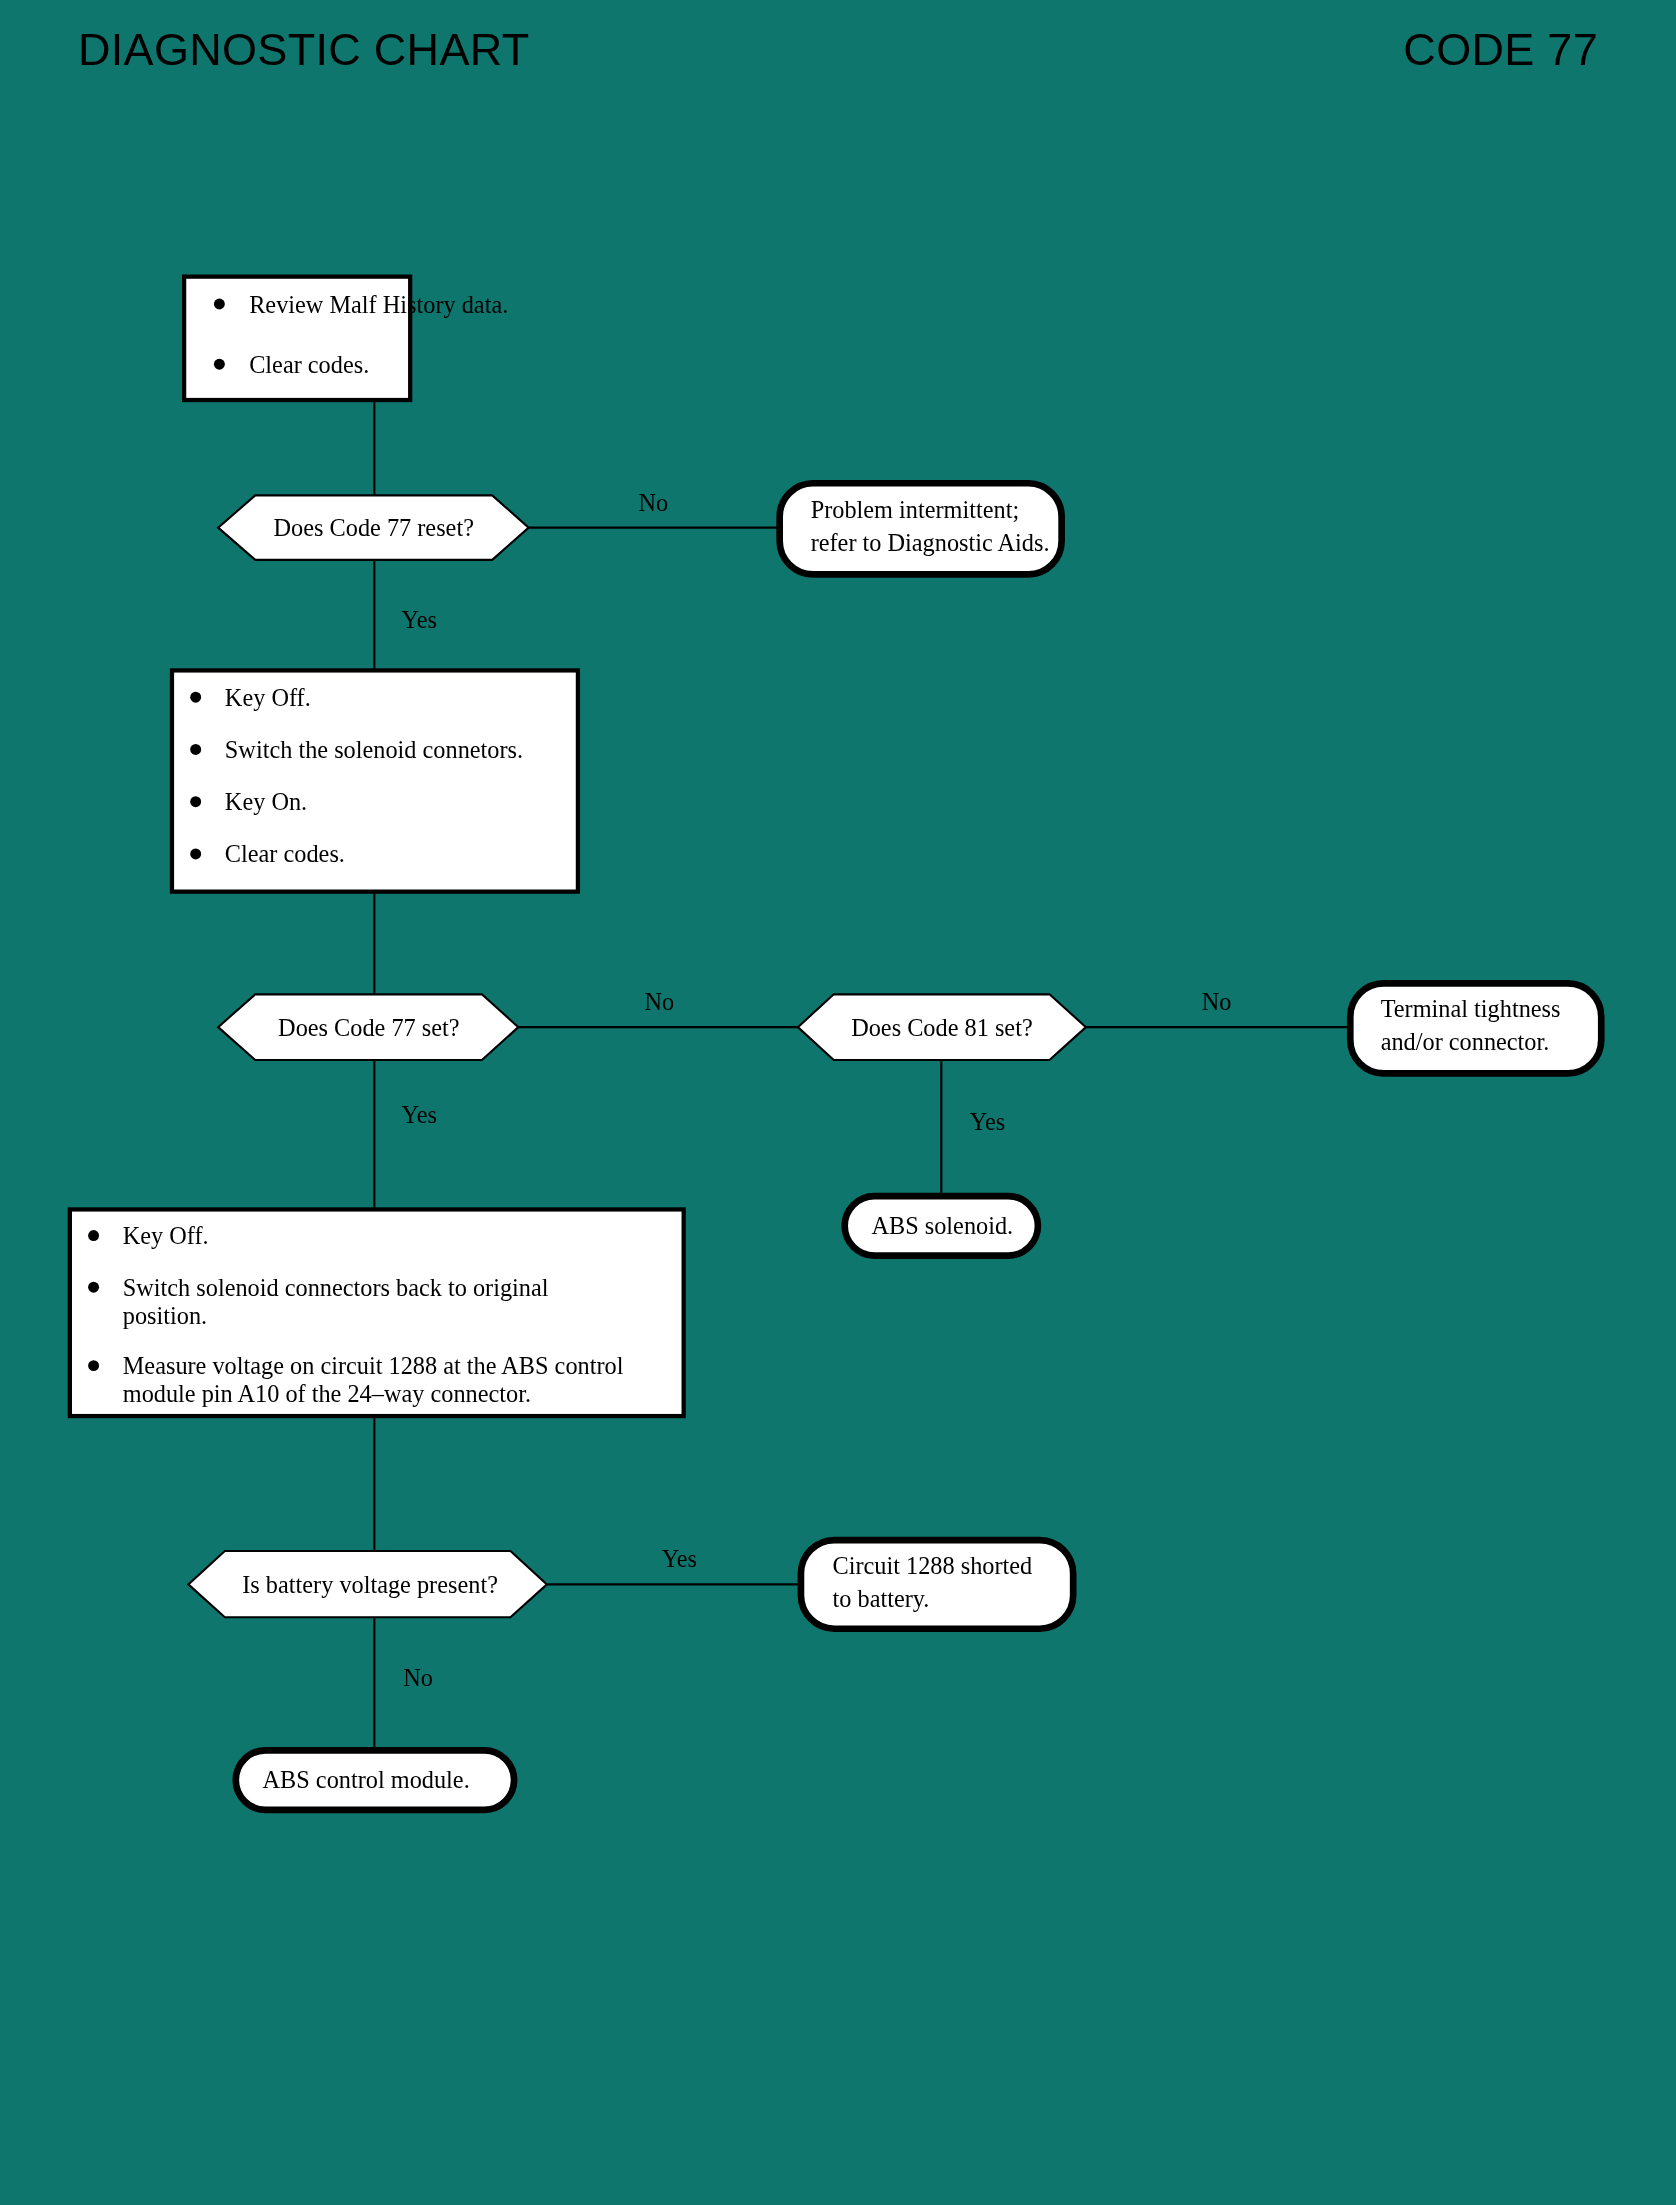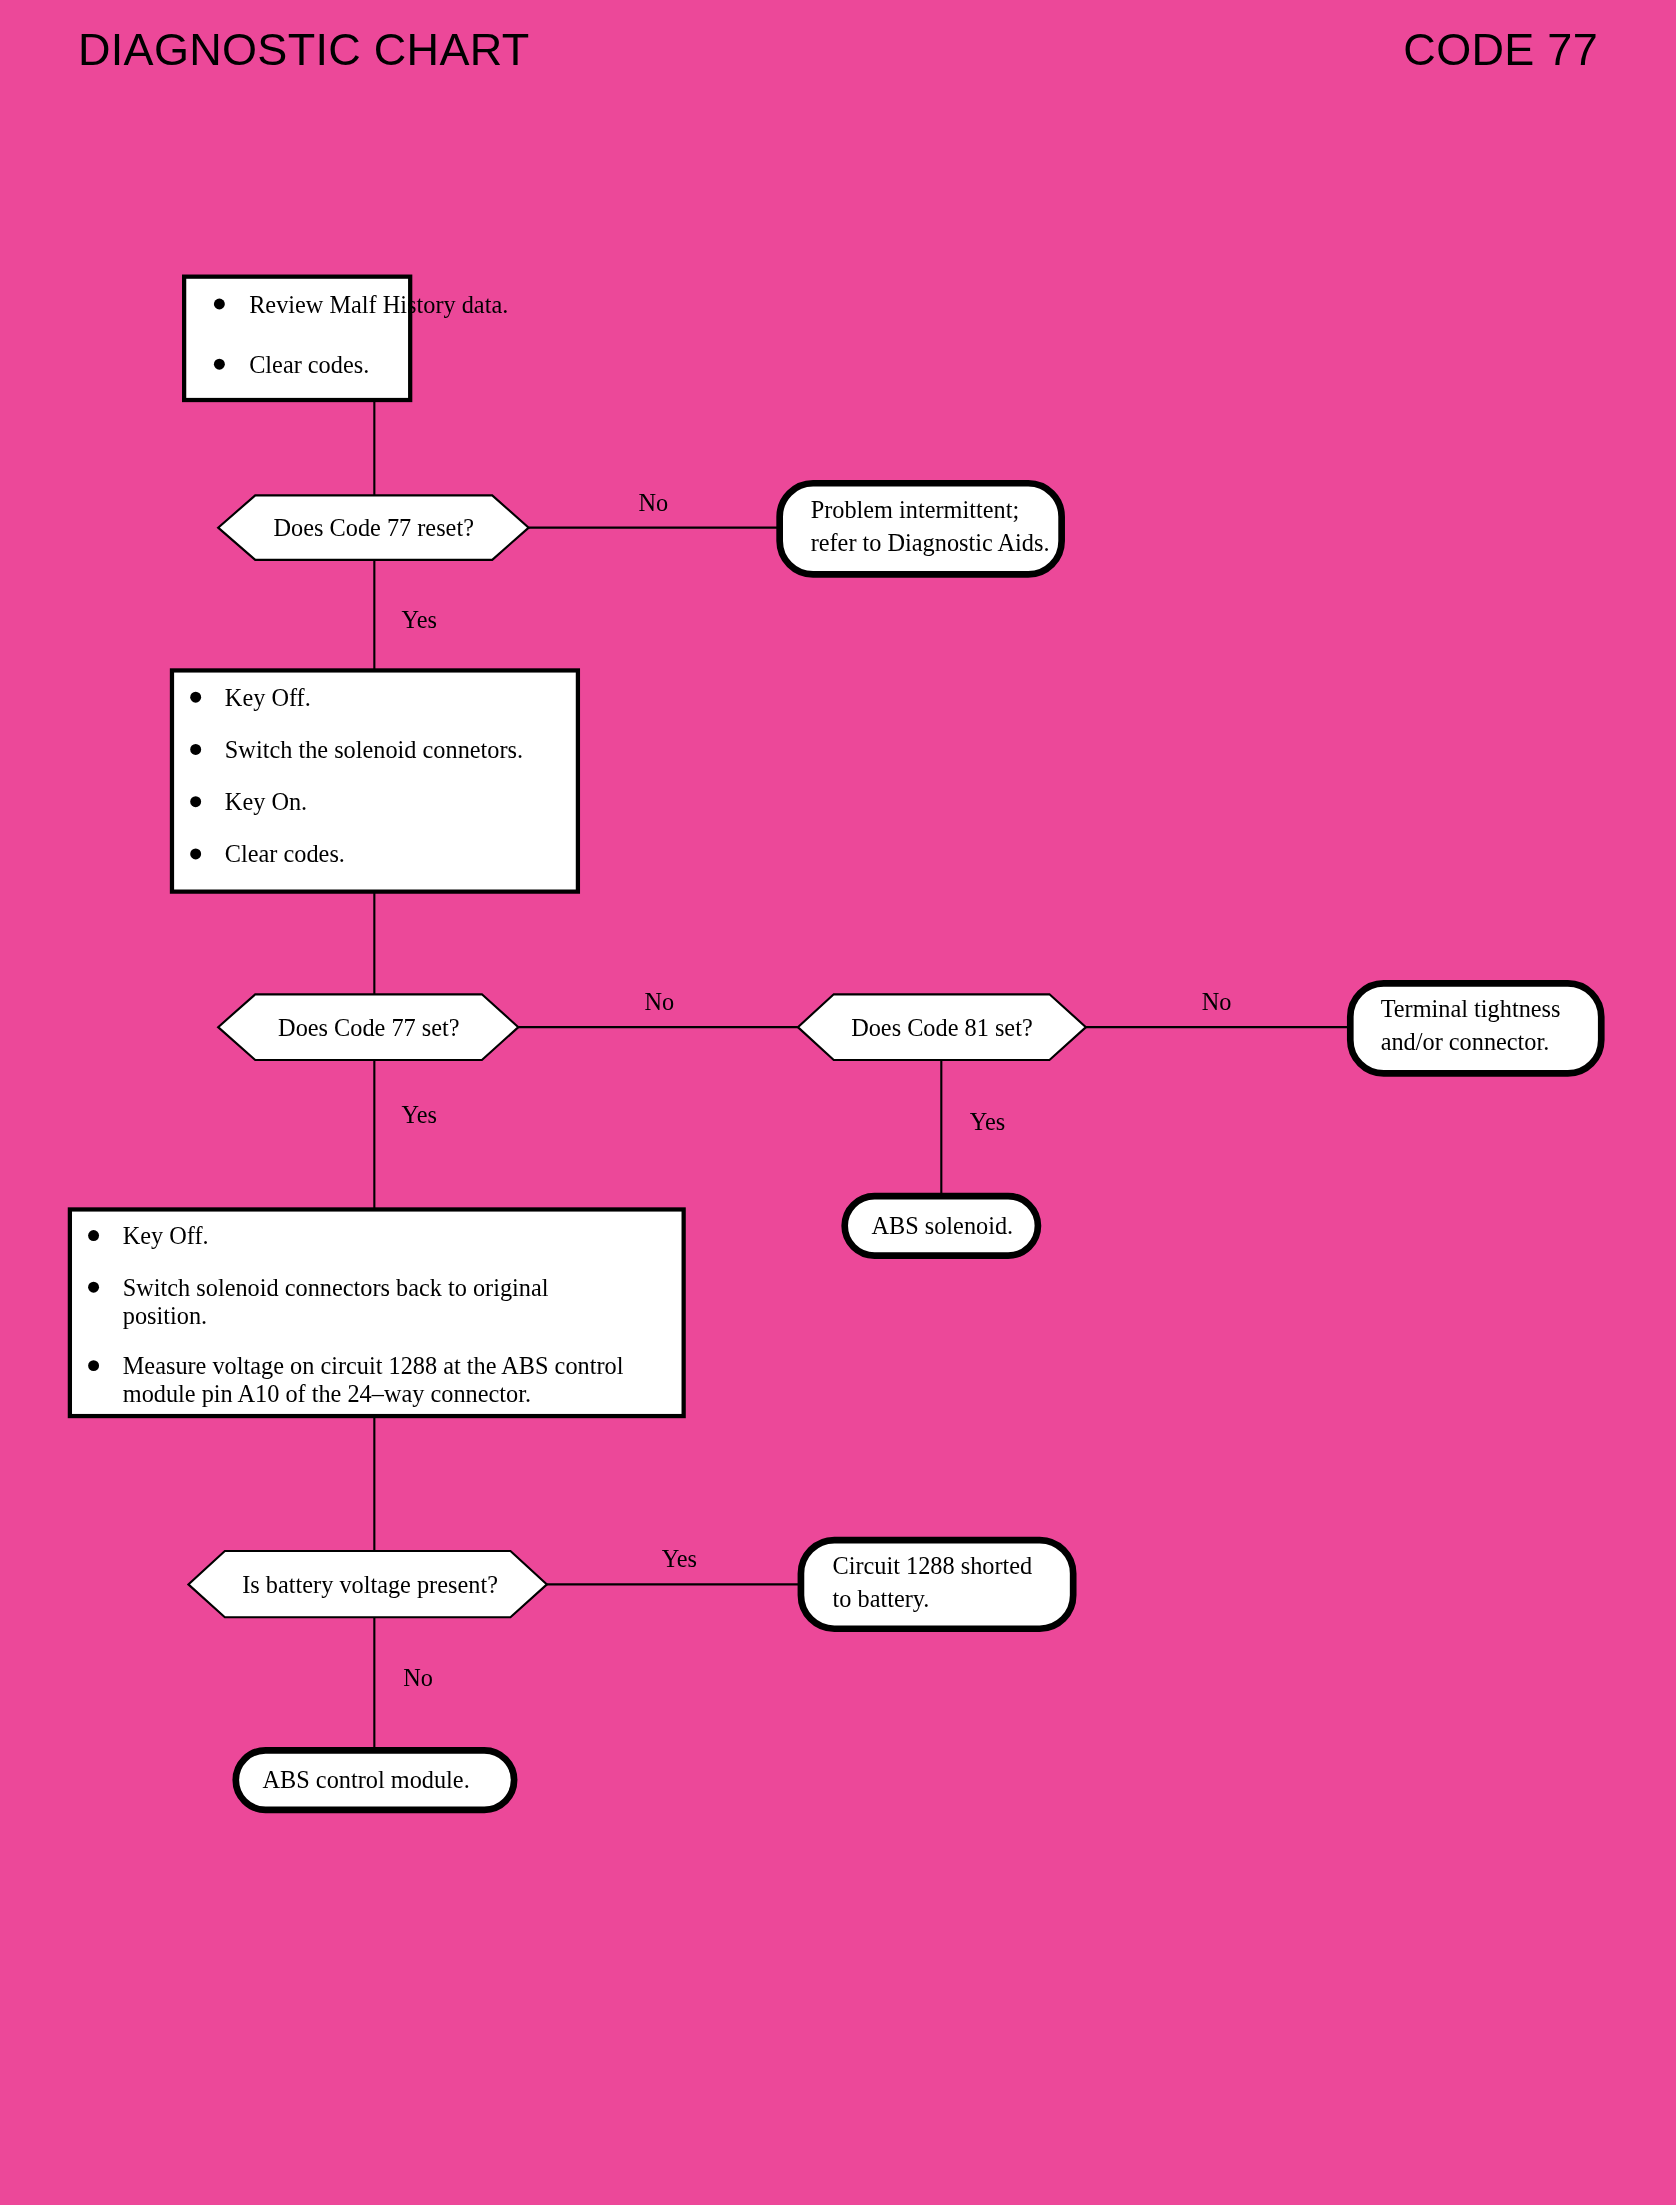--- a/index.html
+++ b/index.html
@@ -12,21 +12,21 @@
     height: 2205px;
     position: relative;
     font-family: "Liberation Serif", "DejaVu Serif", serif;
     overflow: hidden;
   }
   #sheet {
     position: absolute;
     left: 0; top: 0;
     width: 1676px;
     height: 2205px;
-    background: #ec4899;
+    background: #0f766e;
   }
   .hdr {
     position: absolute;
     font-family: "Liberation Sans", "DejaVu Sans", sans-serif;
     font-size: 45px;
     font-weight: 400;
     color: #000000;
     letter-spacing: 0.3px;
     white-space: nowrap;
   }

